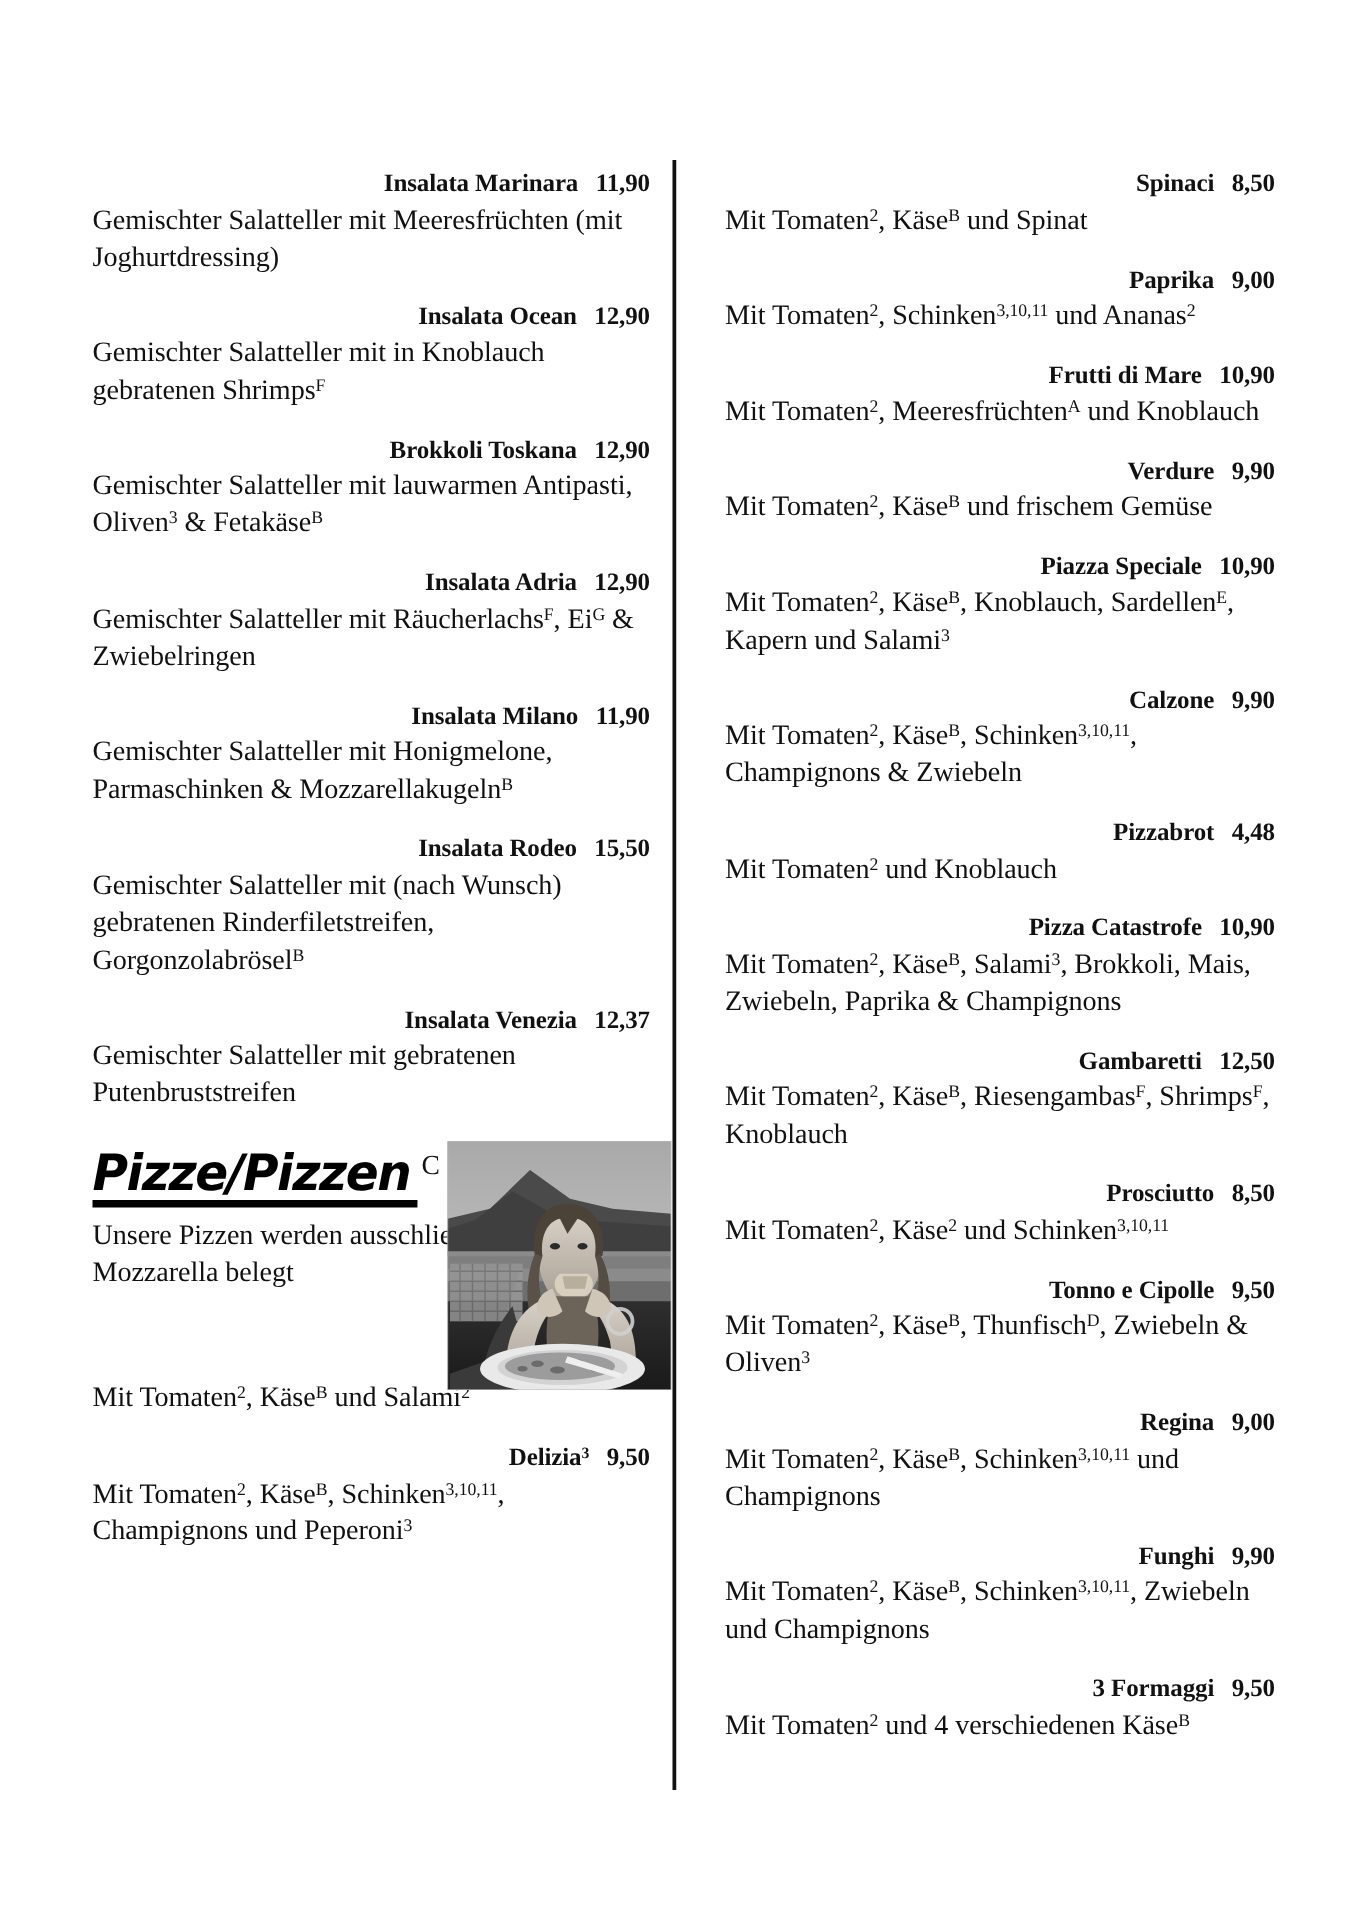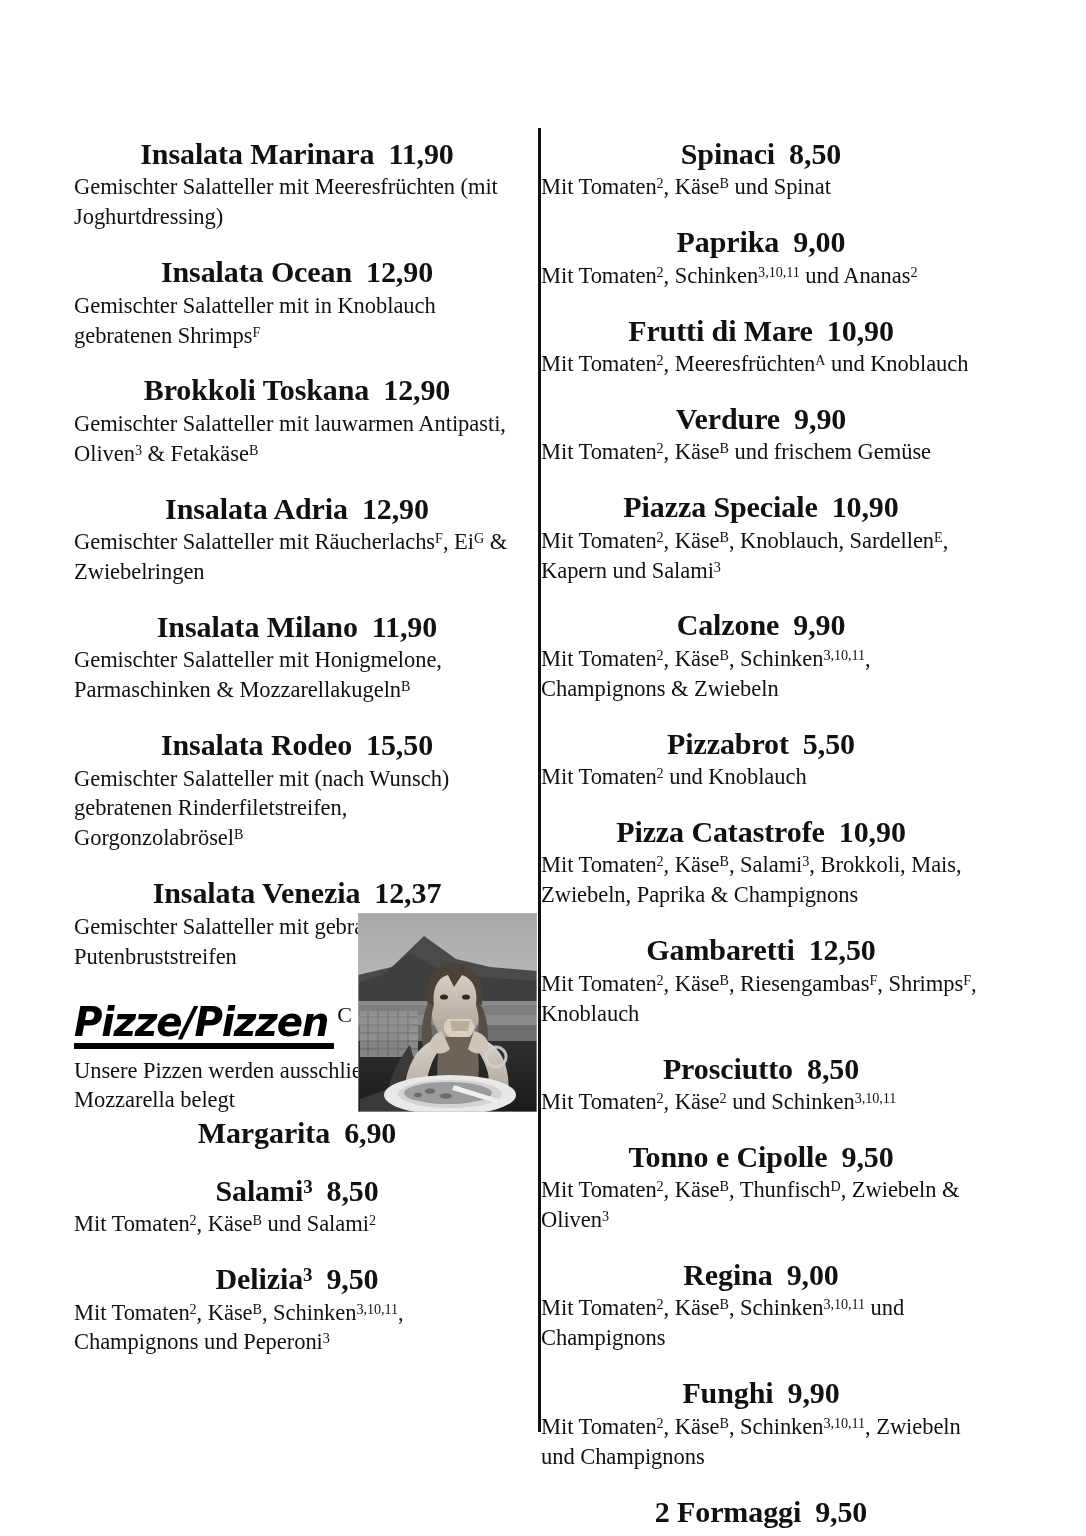--- a/index.html
+++ b/index.html
@@ -20,42 +20,42 @@
     position: absolute;
     inset: 0;
   }
 
   
   .col {
     position: absolute;
     top: 136px;
   }
   .col-left  { left: 74px;  width: 446px; }
-  .col-right { left: 541px; width: 440px; }
+  .col-right { left: 580px; width: 440px; }
 
   
   .divider {
     position: absolute;
     left: 538px;
     top: 128px;
     width: 3px;
     height: 1304px;
     background: #111111;
   }
 
   
   .item { margin-bottom: 22px; }
   .item:last-child { margin-bottom: 0; }
 
   .item-head {
     display: flex;
     align-items: baseline;
-    justify-content: center;
+    justify-content: flex-end;
     font-weight: bold;
-    font-size: 30px;
+    font-size: 20px;
     line-height: 1.18;
     letter-spacing: -0.1px;
     margin-bottom: 1px;
   }
   .item-name  { white-space: nowrap; }
   .item-price { white-space: nowrap; padding-left: 14px; font-family: Liberation Serif, serif; }
 
   .item-desc {
     font-size: 22.5px;
     line-height: 1.33;
@@ -262,21 +262,21 @@
         <div class="item">
           <div class="item-head">
             <span class="item-name">Calzone</span>
             <span class="item-price">9,90</span>
           </div>
           <div class="item-desc">Mit Tomaten<sup>2</sup>, Käse<sup>B</sup>, Schinken<sup>3,10,11</sup>, Champignons &amp; Zwiebeln</div>
         </div>
         <div class="item">
           <div class="item-head">
             <span class="item-name">Pizzabrot</span>
-            <span class="item-price">5,50</span>
+            <span class="item-price">4,48</span>
           </div>
           <div class="item-desc">Mit Tomaten<sup>2</sup> und Knoblauch</div>
         </div>
         <div class="item">
           <div class="item-head">
             <span class="item-name">Pizza Catastrofe</span>
             <span class="item-price">10,90</span>
           </div>
           <div class="item-desc">Mit Tomaten<sup>2</sup>, Käse<sup>B</sup>, Salami<sup>3</sup>, Brokkoli, Mais, Zwiebeln, Paprika &amp; Champignons</div>
         </div>
@@ -310,21 +310,21 @@
         </div>
         <div class="item">
           <div class="item-head">
             <span class="item-name">Funghi</span>
             <span class="item-price">9,90</span>
           </div>
           <div class="item-desc">Mit Tomaten<sup>2</sup>, Käse<sup>B</sup>, Schinken<sup>3,10,11</sup>, Zwiebeln und Champignons</div>
         </div>
         <div class="item">
           <div class="item-head">
-            <span class="item-name">2 Formaggi</span>
+            <span class="item-name">3 Formaggi</span>
             <span class="item-price">9,50</span>
           </div>
           <div class="item-desc">Mit Tomaten<sup>2</sup> und 4 verschiedenen Käse<sup>B</sup></div>
         </div>
       </div>
   </div>
 
   <div class="photo">
     <svg viewBox="0 0 179 199" preserveAspectRatio="none">
       <defs>

